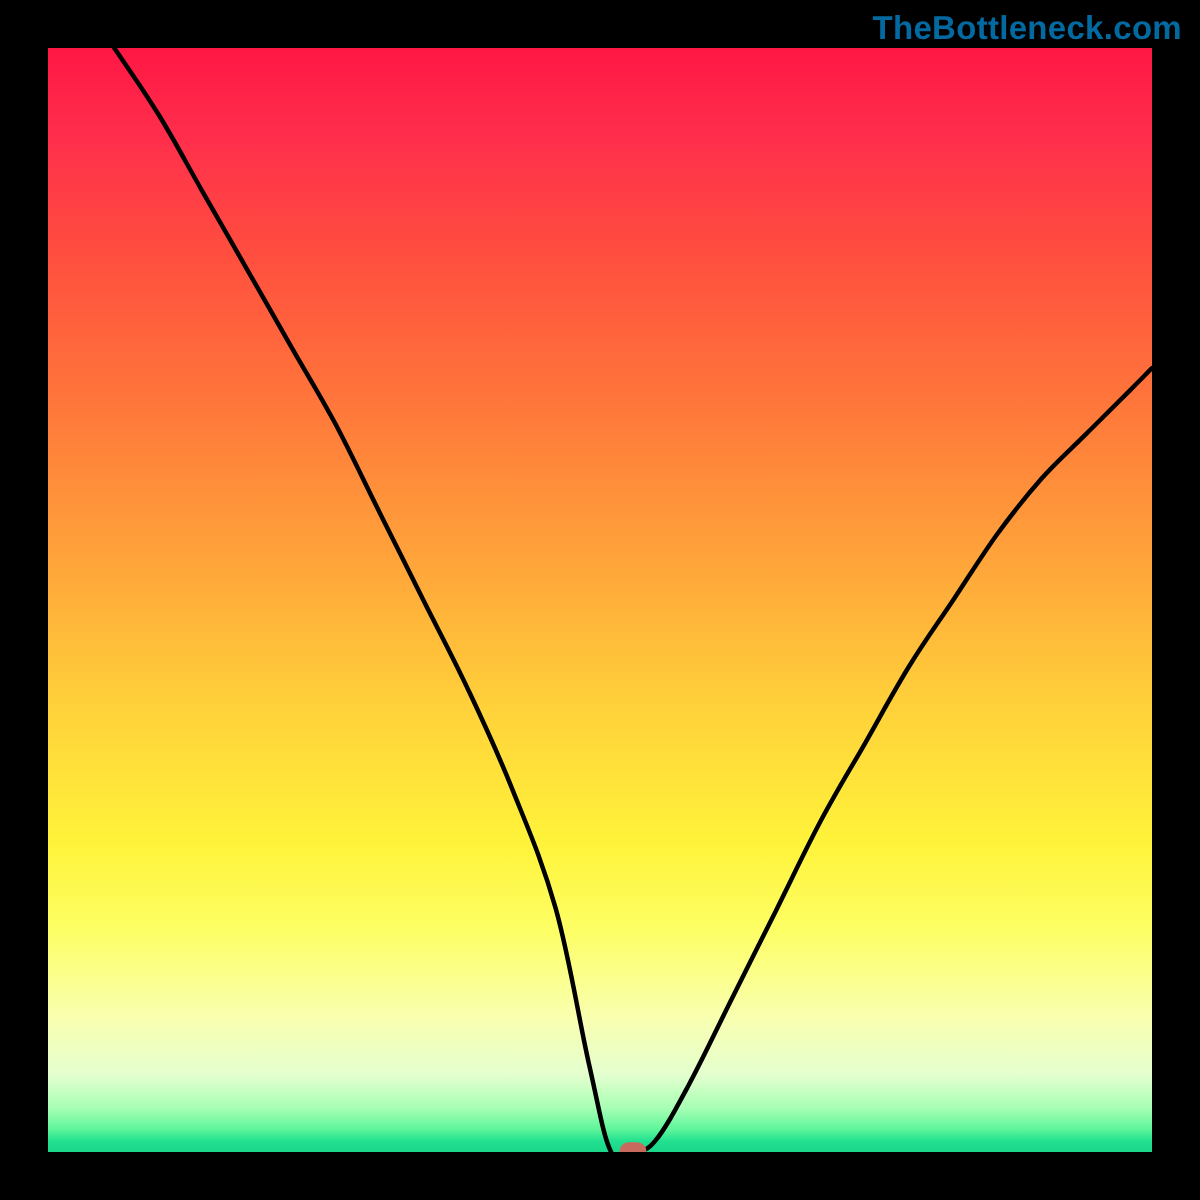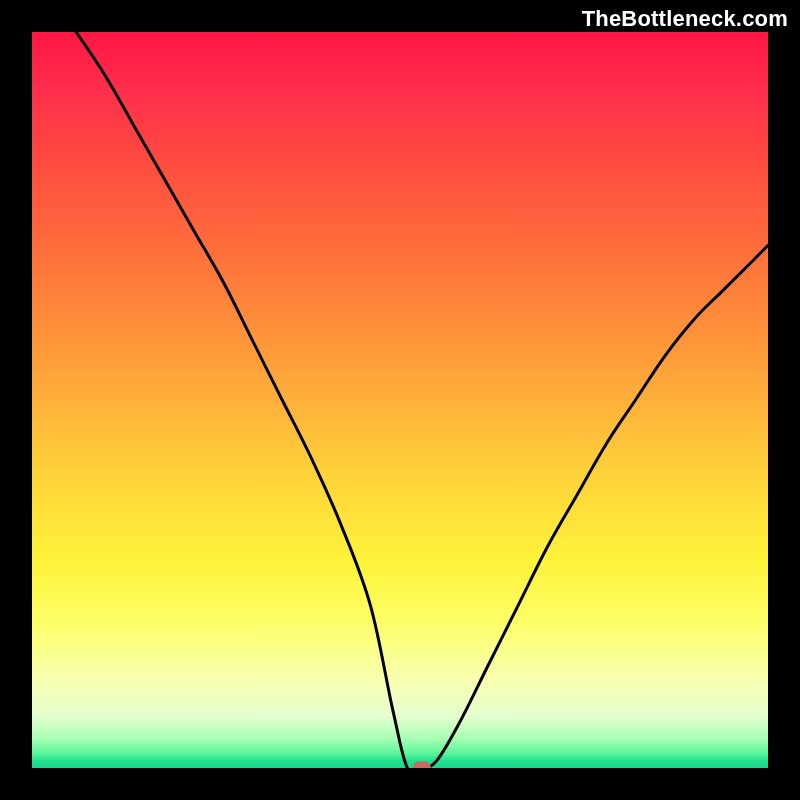--- a/index.html
+++ b/index.html
@@ -60,21 +60,21 @@
     border-radius: 6px;
     transform: translate(-50%, -50%);
   }
   .watermark {
     position: absolute;
     top: 6px;
     right: 12px;
     font-family: Arial, Helvetica, sans-serif;
     font-size: 22px;
     font-weight: 600;
-    color: #ffffff;
+    color: #0369a1;
     letter-spacing: 0.2px;
   }
 </style>
 </head>
 <body>
 
 <div class="frame">
   <div class="watermark">TheBottleneck.com</div>
   <div class="plot-area">
     <div class="gradient">

